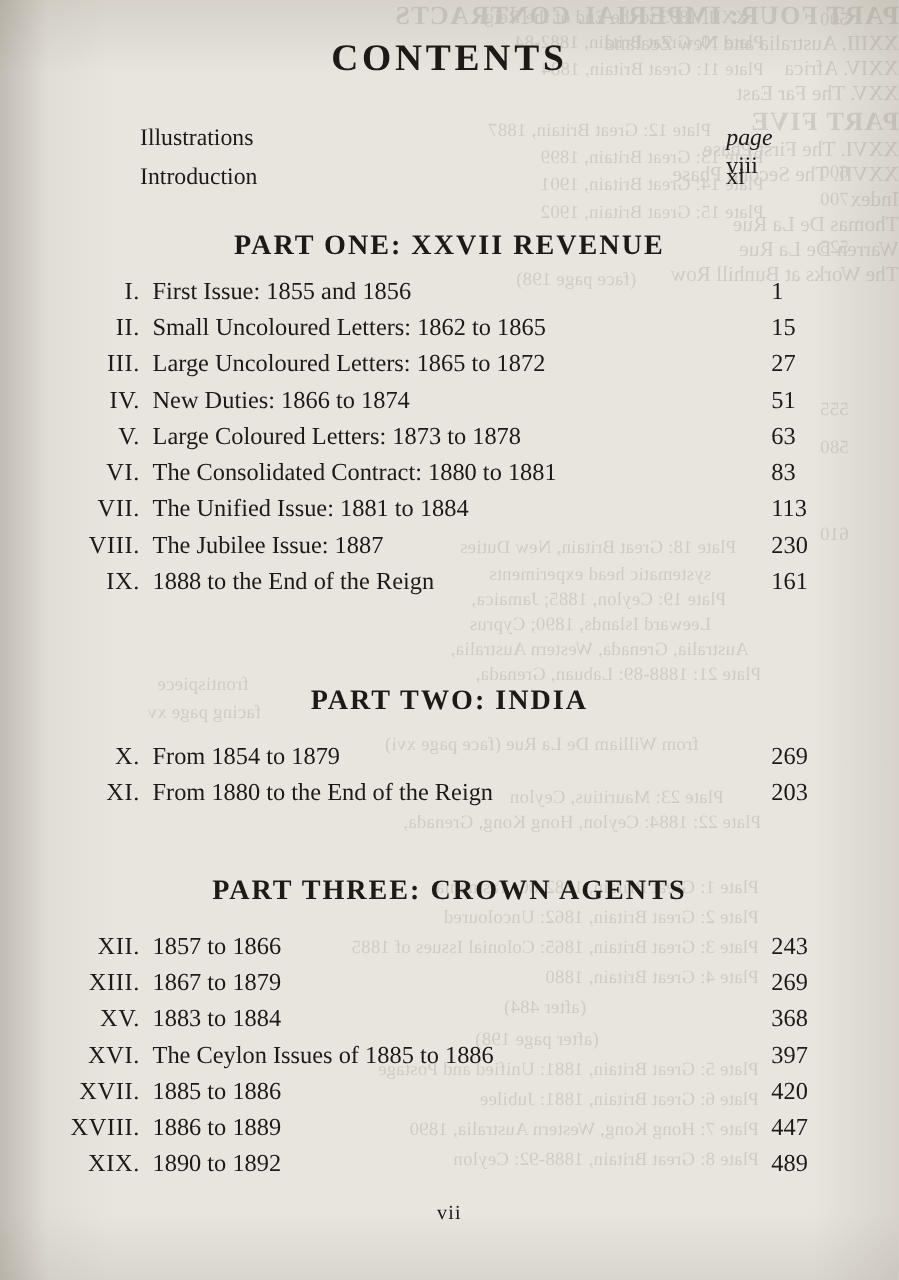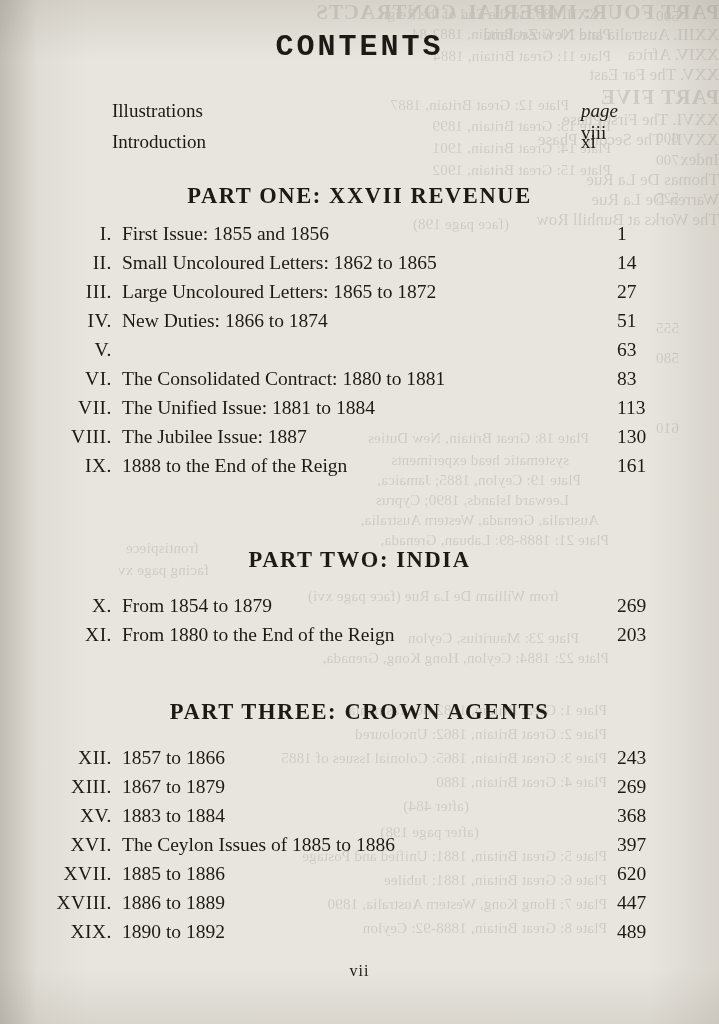--- a/index.html
+++ b/index.html
@@ -67,21 +67,21 @@
     color: #1d1a16;
   }
 
   .title {
     text-align: center;
     font-size: 30px;
     letter-spacing: 3px;
     font-weight: bold;
     margin: 0;
     padding-top: 30px;
-    font-family: Liberation Mono, monospace;
+    font-family: Liberation Serif, serif;
   }
 
   .front-list {
     margin: 36px 0 0 0;
     padding: 0;
   }
   .front-row {
     position: relative;
     font-size: 19px;
     margin-bottom: 9px;
@@ -221,50 +221,51 @@
     <h2 class="part-head part-one">PART ONE: XXVII REVENUE</h2>
     <div class="toc">
       <div class="toc-row">
         <span class="toc-num">I.</span>
         <span class="toc-title">First Issue: 1855 and 1856</span>
         <span class="toc-page">1</span>
       </div>
       <div class="toc-row">
         <span class="toc-num">II.</span>
         <span class="toc-title">Small Uncoloured Letters: 1862 to 1865</span>
-        <span class="toc-page">14</span>
+        <span class="toc-page">15</span>
       </div>
       <div class="toc-row">
         <span class="toc-num">III.</span>
         <span class="toc-title">Large Uncoloured Letters: 1865 to 1872</span>
         <span class="toc-page">27</span>
       </div>
       <div class="toc-row">
         <span class="toc-num">IV.</span>
         <span class="toc-title">New Duties: 1866 to 1874</span>
         <span class="toc-page">51</span>
       </div>
       <div class="toc-row">
         <span class="toc-num">V.</span>
+        <span class="toc-title">Large Coloured Letters: 1873 to 1878</span>
         <span class="toc-page">63</span>
       </div>
       <div class="toc-row">
         <span class="toc-num">VI.</span>
         <span class="toc-title">The Consolidated Contract: 1880 to 1881</span>
         <span class="toc-page">83</span>
       </div>
       <div class="toc-row">
         <span class="toc-num">VII.</span>
         <span class="toc-title">The Unified Issue: 1881 to 1884</span>
         <span class="toc-page">113</span>
       </div>
       <div class="toc-row">
         <span class="toc-num">VIII.</span>
         <span class="toc-title">The Jubilee Issue: 1887</span>
-        <span class="toc-page">130</span>
+        <span class="toc-page">230</span>
       </div>
       <div class="toc-row">
         <span class="toc-num">IX.</span>
         <span class="toc-title">1888 to the End of the Reign</span>
         <span class="toc-page">161</span>
       </div>
     </div>
 
     <h2 class="part-head part-two">PART TWO: INDIA</h2>
     <div class="toc tight">
@@ -298,21 +299,21 @@
         <span class="toc-page">368</span>
       </div>
       <div class="toc-row">
         <span class="toc-num">XVI.</span>
         <span class="toc-title">The Ceylon Issues of 1885 to 1886</span>
         <span class="toc-page">397</span>
       </div>
       <div class="toc-row">
         <span class="toc-num">XVII.</span>
         <span class="toc-title">1885 to 1886</span>
-        <span class="toc-page">620</span>
+        <span class="toc-page">420</span>
       </div>
       <div class="toc-row">
         <span class="toc-num">XVIII.</span>
         <span class="toc-title">1886 to 1889</span>
         <span class="toc-page">447</span>
       </div>
       <div class="toc-row">
         <span class="toc-num">XIX.</span>
         <span class="toc-title">1890 to 1892</span>
         <span class="toc-page">489</span>

